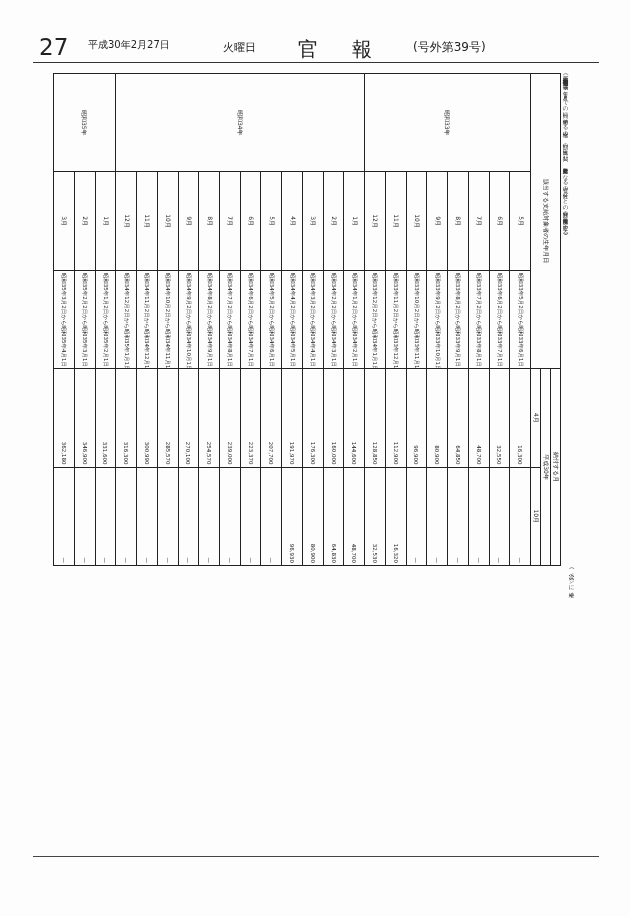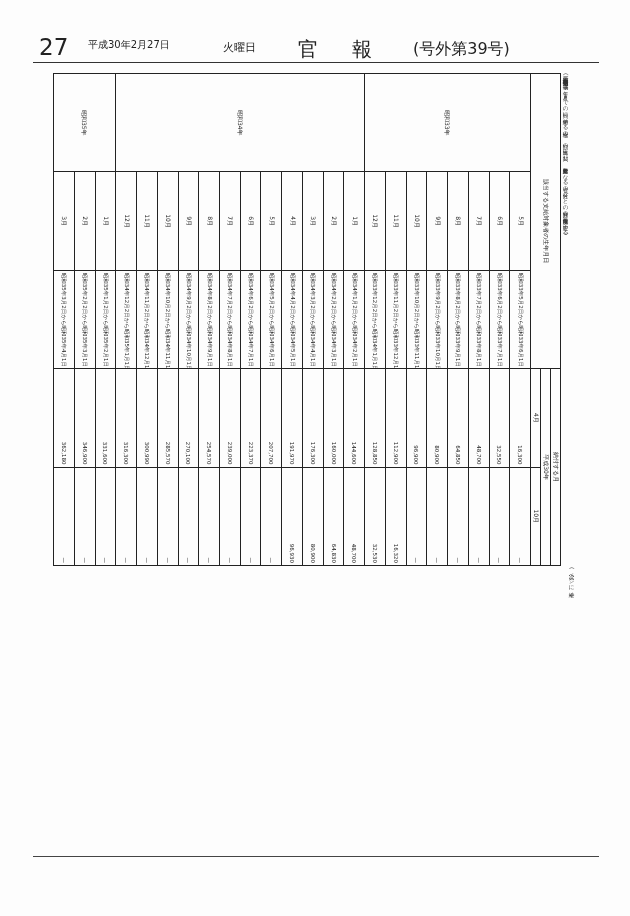--- a/index.html
+++ b/index.html
@@ -4,21 +4,21 @@
 <style>
   html, body { margin: 0; padding: 0; background: #fdfdfd; }
   body { width: 630px; height: 916px; position: relative; overflow: hidden;
          font-family: "DejaVu Sans", sans-serif; color: #222; }
   .header { position: absolute; left: 33px; top: 36px; width: 566px; height: 22px; }
   .hdr-item { position: absolute; top: 0; white-space: nowrap; }
   .hdr-page { left: 6px; font-size: 23px; top: -2px; }
   .hdr-date { left: 55px; font-size: 10px; top: 2px; }
   .hdr-day { left: 190px; font-size: 11px; top: 4px; }
   .hdr-title { left: 265px; font-size: 20px; letter-spacing: 34px; top: 0px; }
-  .hdr-issue { left: 380px; font-size: 16px; top: 3px; }
+  .hdr-issue { left: 380px; font-size: 12px; top: 3px; }
   .hdr-rule { position: absolute; left: 33px; top: 62px; width: 566px; height: 1px; background: #333; }
   .footer-rule { position: absolute; left: 33px; top: 856px; width: 566px; height: 1px; background: #444; }
 
   
   .rot-wrap { position: absolute; left: 53px; top: 73px; width: 508px; height: 493px; }
   .rot { position: absolute; left: 0; top: 0; width: 493px; height: 508px;
          transform-origin: 0 0; transform: translate(508px, 0) rotate(90deg); }
   table.t { border-collapse: collapse; width: 493px; height: 508px; table-layout: fixed;
             font-size: 5.5px; }
   table.t td, table.t th { border: 1px solid #222; padding: 0 2px; font-weight: normal;

